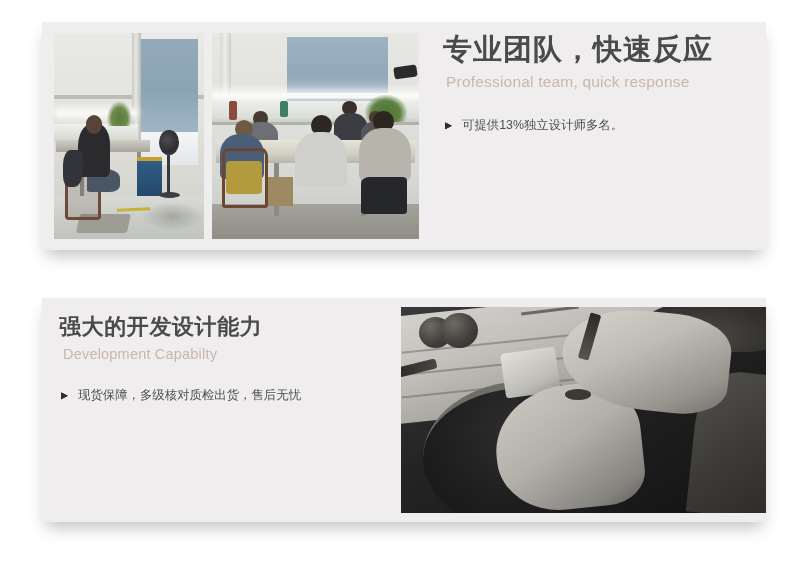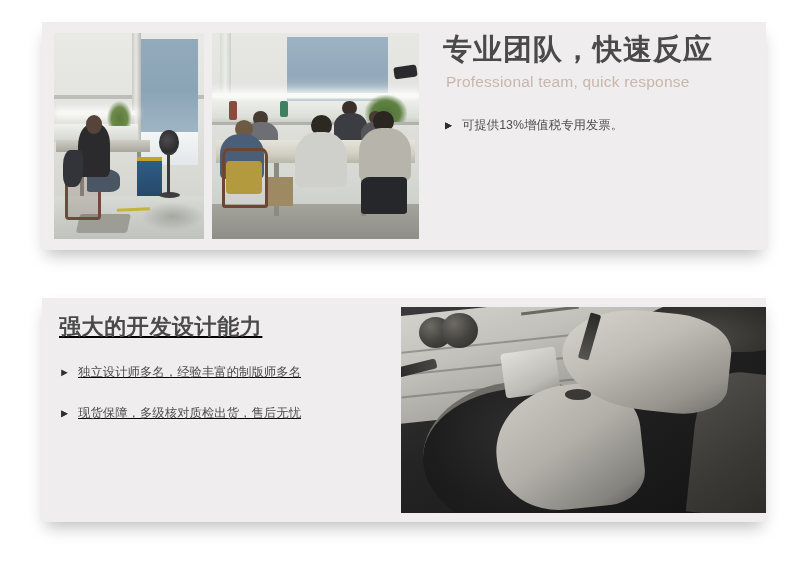--- a/index.html
+++ b/index.html
@@ -371,21 +371,20 @@
     font-size: 11px;
     line-height: 1.35;
   }
 
   
   .bot-text {
     position: absolute;
     left: 17px;
     top: 14px;
     width: 330px;
-    text-decoration: underline;
   }
   .head-cn-2 {
     color: #4a4a4a;
     font-size: 22px;
     font-weight: bold;
     letter-spacing: 0.6px;
     line-height: 1.33;
     margin: 0;
     white-space: nowrap;
   }
@@ -493,36 +492,36 @@
       <p class="head-en">Professional team, quick response</p>
       <ul class="bullets">
         <li>
           <span class="bullet-mark">►</span>
         </li>
         <li>
           <span class="bullet-mark">►</span>
         </li>
         <li>
           <span class="bullet-mark">►</span>
-          <span>可提供13%增值税专用发票。</span>
+          <span>可提供13%独立设计师多名。</span>
         </li>
       </ul>
     </div>
   </div>
 
   <div class="panel panel-bottom">
 
     <div class="bot-text">
       <h2 class="head-cn-2">
         <span>强大的开发设计能力</span><br>
       </h2>
+      <p class="head-en-2">Development Capabilty</p>
       <ul class="bullets-2">
         <li>
           <span class="bullet-mark">►</span>
-          <span>独立设计师多名，经验丰富的制版师多名</span>
         </li>
         <li>
           <span class="bullet-mark">►</span>
         </li>
         <li>
           <span class="bullet-mark">►</span>
           <span>现货保障，多级核对质检出货，售后无忧</span>
         </li>
       </ul>
     </div>

